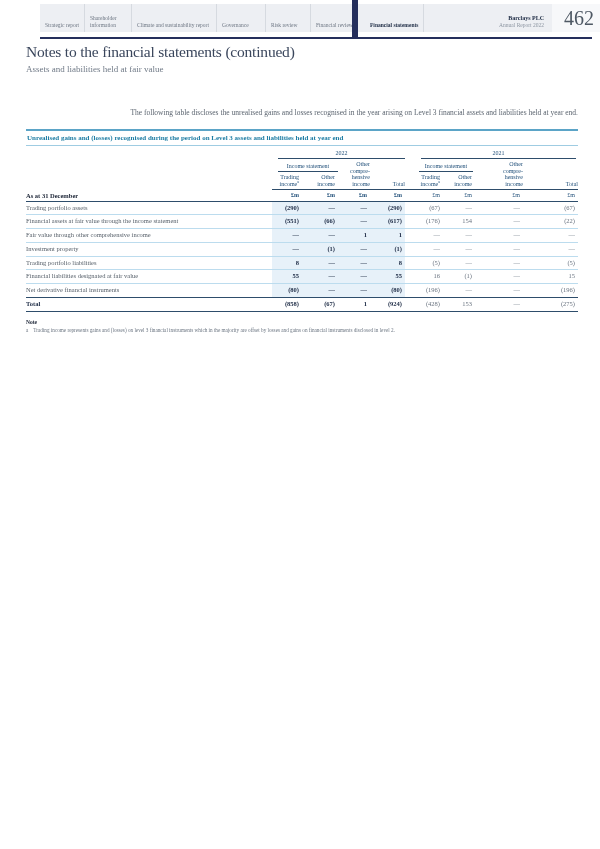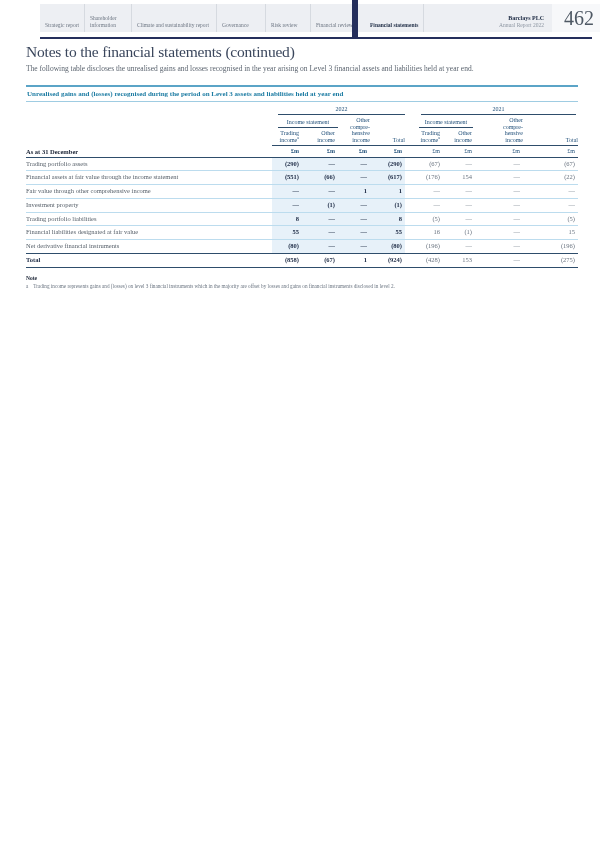--- a/index.html
+++ b/index.html
@@ -20,21 +20,21 @@
   .pagebox{width:48px;background:#f7f8fa;display:flex;align-items:center;justify-content:flex-end;
            padding-right:6px;box-sizing:border-box;font-size:20px;color:#4e5864;}
   .section-bar{position:absolute;left:352px;top:0;width:6px;height:37px;background:#252f5c;}
   .header-rule{position:absolute;left:40px;top:37px;width:552px;height:2px;background:#252f5c;}
 
   
   .content{position:absolute;left:26px;top:43px;width:552px;}
   .title{font-size:15.5px;font-weight:400;color:#3a465c;margin:0 0 3px 0;letter-spacing:-0.2px;}
   .subtitle{font-size:9px;color:#707a87;margin:0 0 34px 0;}
   .sec-h{font-size:7.5px;font-weight:bold;color:#20293a;margin:0 0 2px 0;}
-  .sec-p{font-size:7.5px;line-height:9px;color:#5b646f;margin:0 0 12px 0;}
+  .sec-p{font-size:7.5px;line-height:9px;color:#5b646f;margin:0 0 12px 0;text-align:right;}
 
   .tbl-title{border-top:2px solid #5ba4c7;border-bottom:1px solid #9fcce2;
              padding:3px 0 3px 1px;font-size:7px;font-weight:bold;color:#1d7ca3;}
 
   table{width:552px;border-collapse:collapse;table-layout:fixed;font-size:6.5px;}
   td{padding:0;}
   .yrow td{padding-top:4px;}
   .yline{text-align:center;font-size:6px;color:#1f4e78;border-bottom:1px solid #2e4d6b;
          padding-bottom:2px;margin-left:6px;}
   .yline.y21{margin-left:16px;margin-right:2px;}
@@ -108,20 +108,21 @@
         <div class="brand-sub">Annual Report 2022</div>
       </div>
     </div>
     <div class="pagebox">462</div>
   </div>
   <div class="section-bar"></div>
   <div class="header-rule"></div>
 
   <div class="content">
     <h1 class="title">Notes to the financial statements (continued)</h1>
+    <div class="subtitle">Assets and liabilities held at fair value</div>
 
     <div class="sec-p">The following table discloses the unrealised gains and losses recognised in the year arising on Level 3 financial assets and liabilities held at year end.</div>
 
     <div class="tbl-title">Unrealised gains and (losses) recognised during the period on Level 3 assets and liabilities held at year end</div>
 
     <table>
       <colgroup>
         <col style="width:246px">
           <col style="width:30px">
           <col style="width:36px">

